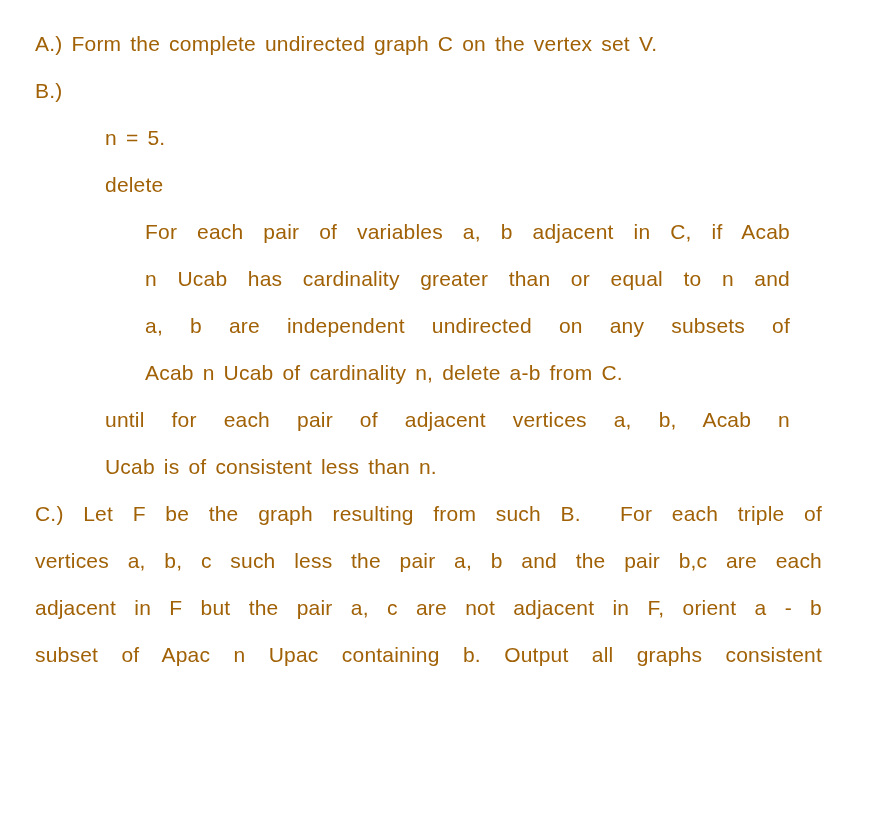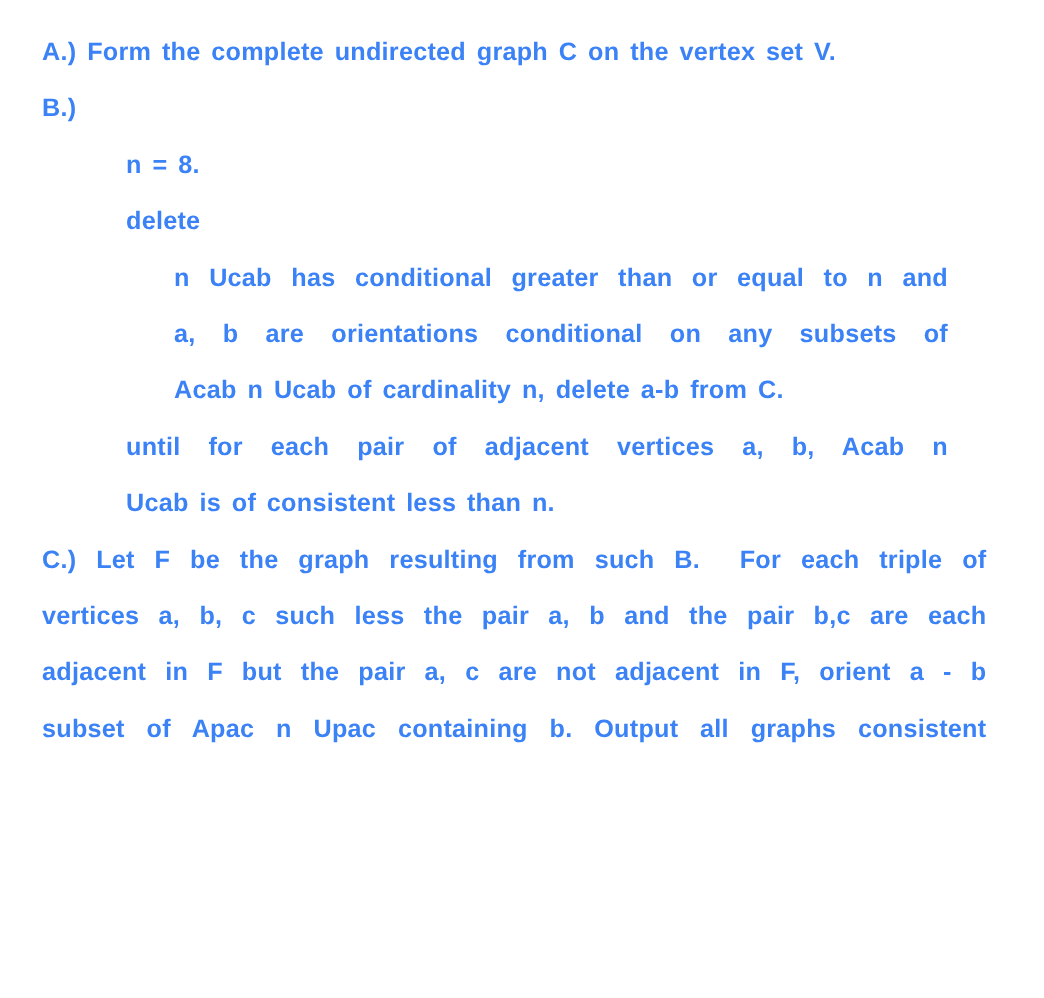--- a/index.html
+++ b/index.html
@@ -8,24 +8,24 @@
     background: #ffffff;
   }
   .page {
     position: relative;
     width: 870px;
     height: 832px;
     box-sizing: border-box;
     background: #ffffff;
     padding: 20px 48px 0 35px;
     font-family: "Liberation Sans", sans-serif;
-    font-weight: 700;
+    font-weight: 400;
     font-size: 21px;
     line-height: 47px;
-    color: #3b82f6;
+    color: #a16207;
     letter-spacing: 0.2px;
     word-spacing: 3px;
     overflow: hidden;
   }
   .line {
     white-space: pre-wrap;
   }
   
   .ind1 { margin-left: 70px; }
   .ind2 { margin-left: 110px; }
@@ -38,24 +38,25 @@
   }
 </style>
 </head>
 <body>
 
 <div class="page">
 
   <div class="line">A.) Form the complete undirected graph C on the vertex set V.</div>
 
   <div class="line">B.)</div>
-  <div class="line ind1">n = 8.</div>
+  <div class="line ind1">n = 5.</div>
   <div class="line ind1">delete</div>
-  <div class="line ind2 narrow just">n Ucab has conditional greater than or equal to n and</div>
-  <div class="line ind2 narrow just">a, b are orientations conditional on any subsets of</div>
+  <div class="line ind2 narrow just">For each pair of variables a, b adjacent in C, if Acab</div>
+  <div class="line ind2 narrow just">n Ucab has cardinality greater than or equal to n and</div>
+  <div class="line ind2 narrow just">a, b are independent undirected on any subsets of</div>
   <div class="line ind2">Acab n Ucab of cardinality n, delete a-b from C.</div>
   <div class="line ind1 narrow just">until for each pair of adjacent vertices a, b, Acab n</div>
   <div class="line ind1">Ucab is of consistent less than n.</div>
 
   <div class="line just">C.) Let F be the graph resulting from such B.  For each triple of</div>
   <div class="line just">vertices a, b, c such less the pair a, b and the pair b,c are each</div>
   <div class="line just">adjacent in F but the pair a, c are not adjacent in F, orient a - b</div>
   <div class="line just">subset of Apac n Upac containing b. Output all graphs consistent</div>
 </div>
 

